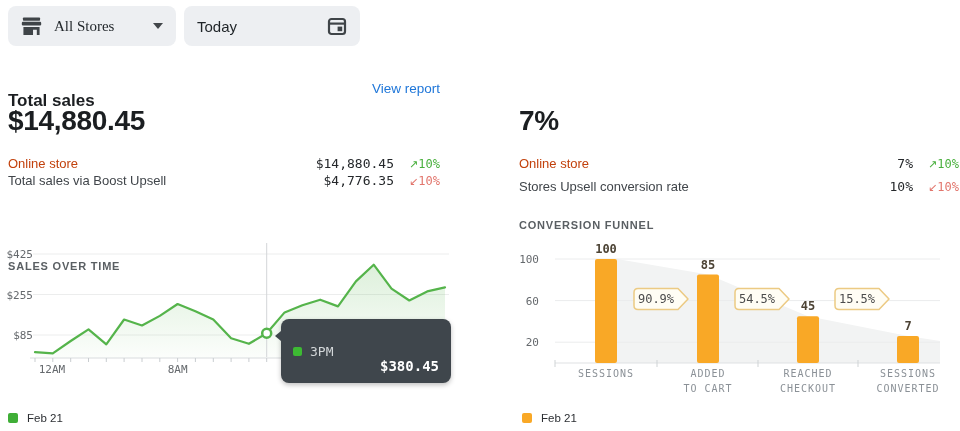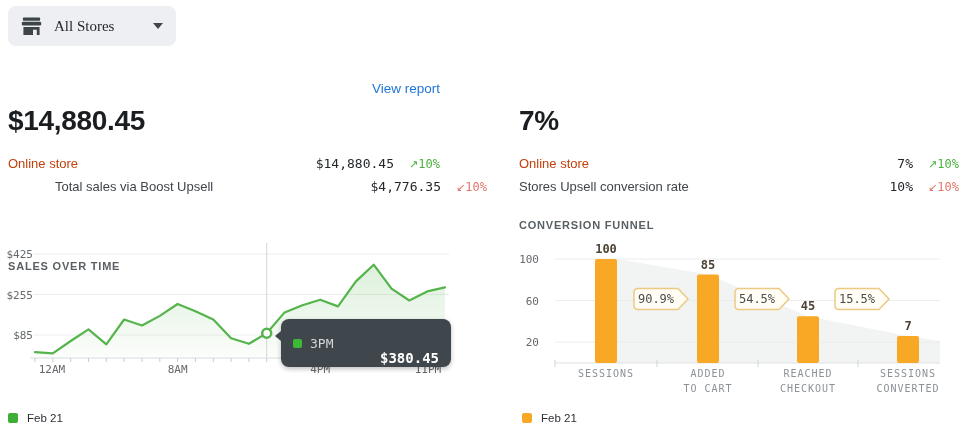--- a/index.html
+++ b/index.html
@@ -27,21 +27,21 @@
   .sec{position:absolute;font-size:11px;font-weight:bold;color:#5a5f63;letter-spacing:.8px;}
   #sales-svg{position:absolute;left:0;top:238px;}
   #funnel-svg{position:absolute;left:519px;top:241px;}
   #sales-svg text,#funnel-svg text{font-family:"DejaVu Sans Mono",monospace;}
   .ax{font-size:11px;fill:#65696d;}
   .axm{text-anchor:middle;} .axr{text-anchor:end;}
   .cat{font-size:10px;fill:#8b9197;letter-spacing:1px;text-anchor:middle;}
   .bval{font-size:12px;font-weight:bold;fill:#4c4335;text-anchor:middle;}
   .pilltxt{font-size:12px;fill:#4c4c4c;text-anchor:middle;}
   #tooltip{position:absolute;left:281px;top:319px;width:146px;height:40px;background:#3f464c;
-    border-radius:8px;display:flex;align-items:center;padding:4px 12px;gap:8px;box-shadow:0 2px 5px rgba(0,0,0,.25);}
+    border-radius:8px;display:flex;align-items:center;padding:12px 12px;gap:8px;box-shadow:0 2px 5px rgba(0,0,0,.25);}
   #tooltip:before{content:'';position:absolute;left:-6px;top:12px;width:0;height:0;
     border-top:5px solid transparent;border-bottom:5px solid transparent;border-right:6px solid #3f464c;}
   #tt-swatch{width:9px;height:9px;border-radius:2px;background:#3dba33;flex:0 0 auto;}
   #tt-label{font-family:"DejaVu Sans Mono",monospace;font-size:13px;color:#d3d7d9;}
   #tt-value{margin-left:auto;font-family:"DejaVu Sans Mono",monospace;font-weight:bold;font-size:14px;color:#fff;margin-top:29px;}
   .legend{position:absolute;display:flex;align-items:center;gap:9px;font-size:11.5px;color:#2c2f33;}
   .sw{width:10px;height:10px;border-radius:2px;display:inline-block;}
 </style>
 </head>
 <body>
@@ -55,30 +55,39 @@
         <rect x="0.8" y="5" width="20.4" height="4" rx="1.2"></rect>
         <path d="M2.5 10.5 V19 H12.6 v-5.6 h4 V19 h2.9 V10.5 Z"></path>
       </g>
     </svg>
     <span class="lbl">All Stores</span>
     <svg class="chev" width="10" height="6" viewBox="0 0 10 6">
       <polygon points="0,0 10,0 5,6" fill="#42464a"></polygon>
     </svg>
   </button>
 
-
+  <button class="topbtn" id="date-btn">
+    <span>Today</span>
+    <svg class="ico" width="20" height="20" viewBox="0 0 20 20">
+      <rect x="2" y="3" width="16" height="15" rx="2.5" fill="none" stroke="#3f4448" stroke-width="2.2"></rect>
+      <line x1="2" y1="7.6" x2="18" y2="7.6" stroke="#3f4448" stroke-width="2.2"></line>
+      <rect x="10.6" y="10.6" width="4.6" height="4.6" fill="#3f4448"></rect>
+    </svg>
+  </button>
+
+  <h2 class="card-title" style="left:8px;top:77px;">Total sales</h2>
   <a class="vr">View report</a>
   <div class="big" style="left:8px;top:105px;">$14,880.45</div>
 
   <div class="mrow" style="left:8px;top:156px;width:432px;">
     <span class="mlabel b">Online store</span>
     <span class="mval">$14,880.45</span>
     <span class="mdelta up"><span class="arr">↗</span><span>10%</span></span>
   </div>
-  <div class="mrow" style="left:8px;top:179px;width:432px;margin-left:47px;">
+  <div class="mrow" style="left:8px;top:173px;width:432px;">
     <span class="mlabel">Total sales via Boost Upsell</span>
     <span class="mval">$4,776.35</span>
     <span class="mdelta down"><span class="arr">↙</span><span>10%</span></span>
   </div>
 
   <div class="sec" style="left:8px;top:216px;margin-top:44px;">SALES OVER TIME</div>
   <svg id="sales-svg" width="470" height="152">
       <defs>
         <linearGradient id="ag" x1="0" y1="0" x2="0" y2="1">
           <stop offset="0" stop-color="#55b44b" stop-opacity="0.20"></stop>

